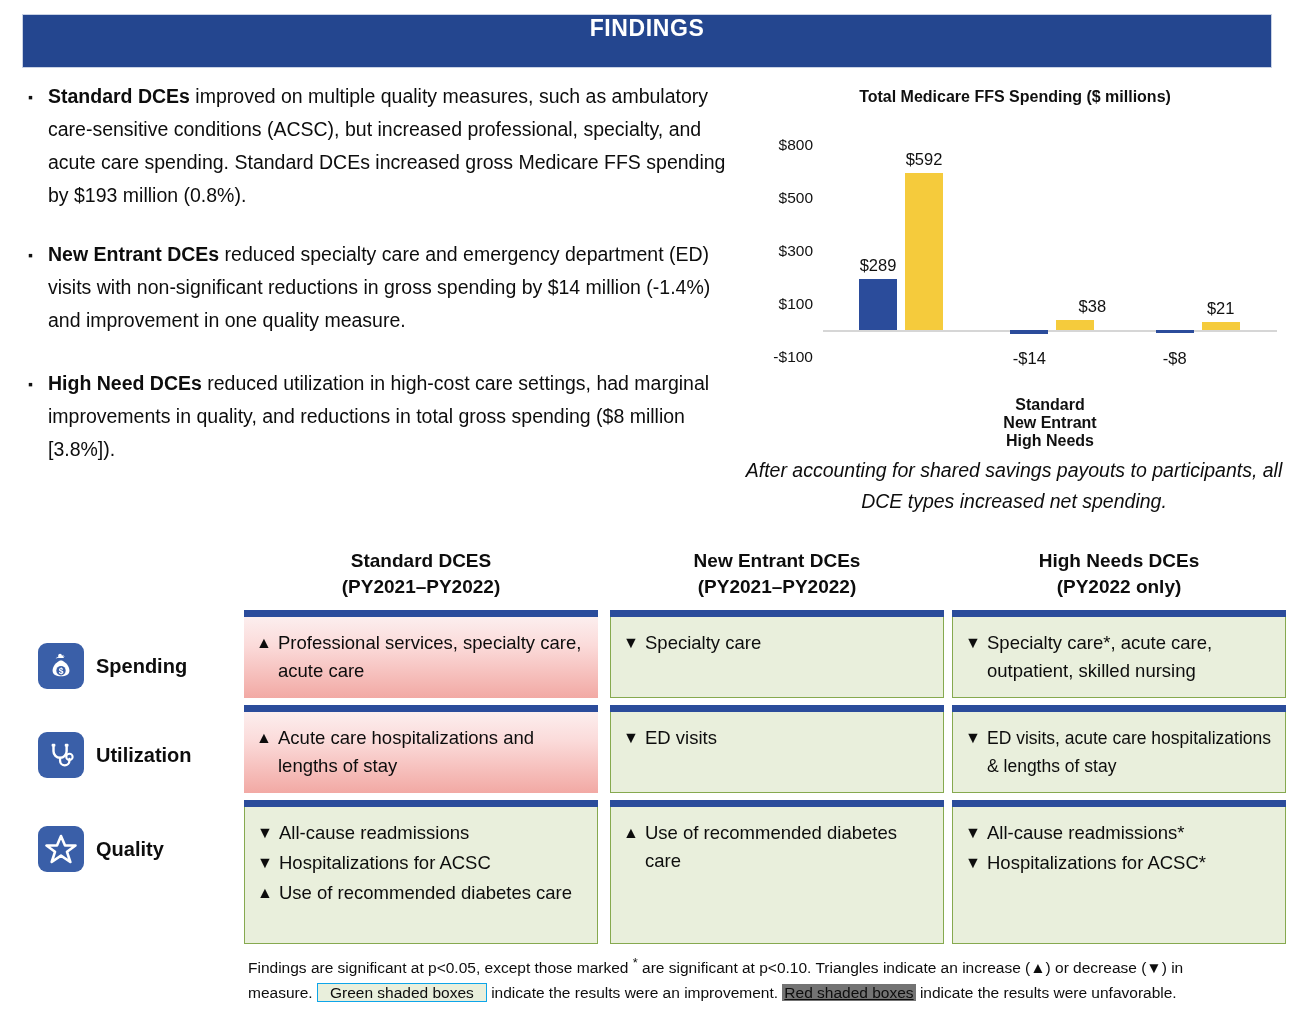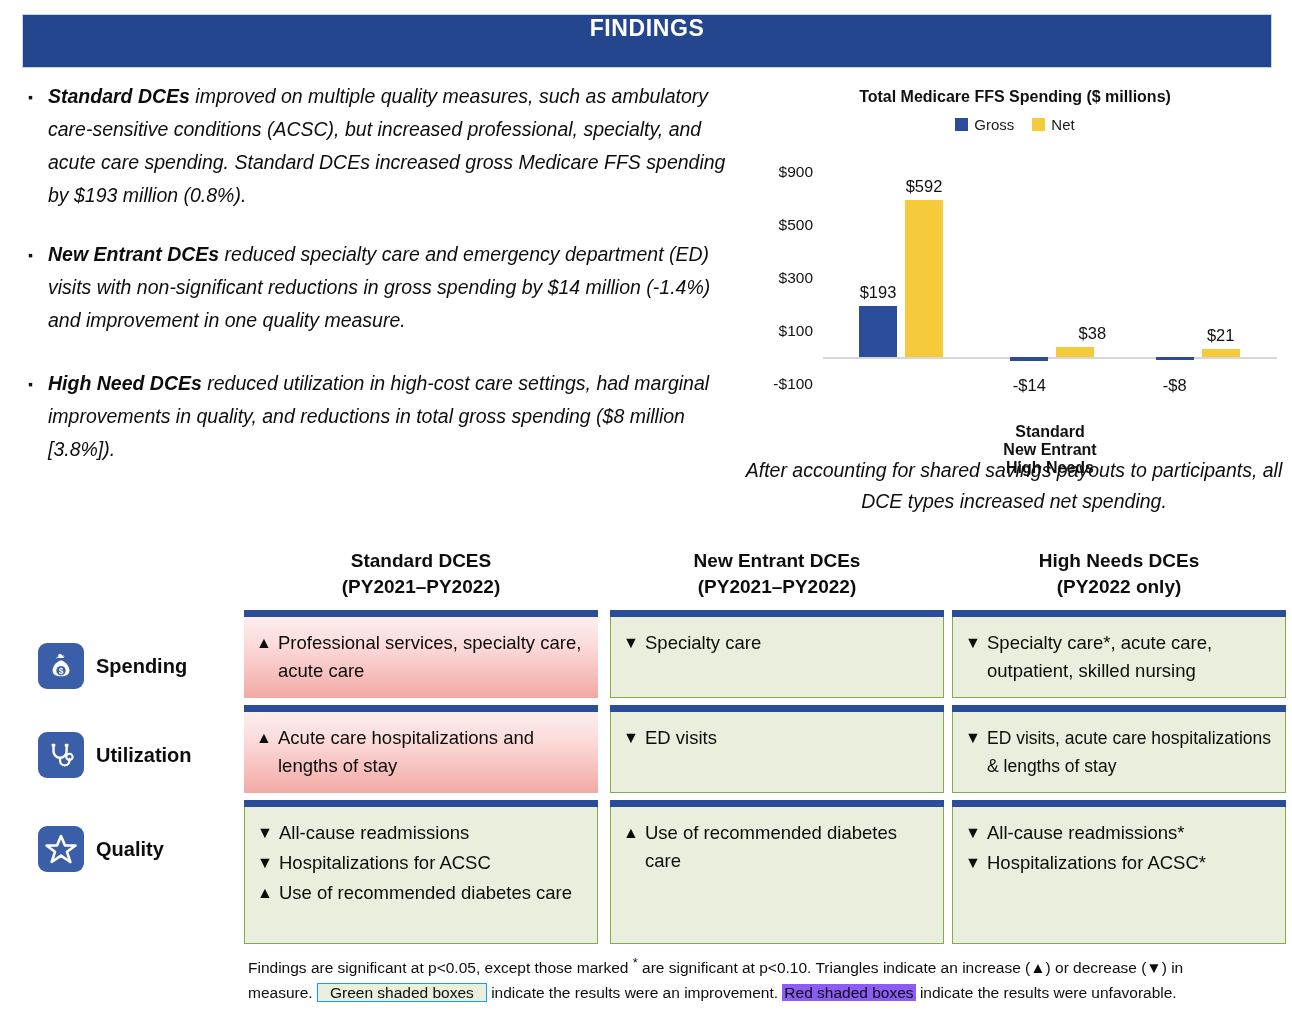--- a/index.html
+++ b/index.html
@@ -20,21 +20,21 @@
     color:#ffffff;font-size:23px;font-weight:bold;letter-spacing:.6px;
   }
 
   
   .bullets{position:absolute;left:28px;top:80px;width:706px;}
   .bullet{display:flex;margin-bottom:26px;}
   .bullet-mark{
     width:20px;flex:0 0 20px;font-size:14px;line-height:34px;color:#111;
   }
   .bullet-text{
-    font-size:19.5px;line-height:33px;color:#0d0d0d;font-style:italic;
+    font-size:19.5px;line-height:33px;color:#0d0d0d;
   }
   .bullet-text b{font-weight:bold;}
 
   
   .chart-wrap{position:absolute;left:745px;top:84px;width:540px;height:360px;}
   .chart-title{
     text-align:center;font-size:16px;font-weight:bold;color:#101010;
     margin-top:4px;
   }
   .legend{
@@ -124,21 +124,21 @@
     color:#0d0d0d;margin-bottom:2px;
   }
   .tri{flex:0 0 22px;font-size:16px;line-height:28px;}
   .item-text{flex:1;}
 
   .footnote{
     position:absolute;left:248px;top:950px;width:1000px;
     font-size:15.5px;line-height:25px;color:#0d0d0d;
   }
   .fn-green{background:#E9EFDC;border:1px solid #0ea5e9;padding:0 12px;}
-  .fn-red{background:#8b5cf6;padding:0 2px;}
+  .fn-red{background:#737373;padding:0 2px;text-decoration:underline;}
 </style>
 </head>
 <body>
 
 <div class="page">
 
   <div class="banner">
     <div class="banner-title">FINDINGS</div>
   </div>
 
@@ -152,48 +152,38 @@
       <div class="bullet-text"><b>New Entrant DCEs</b><span> reduced specialty care and emergency department (ED) visits with non-significant reductions in gross spending by $14 million (-1.4%) and improvement in one quality measure.</span></div>
     </div>
     <div class="bullet">
       <div class="bullet-mark">▪</div>
       <div class="bullet-text"><b>High Need DCEs</b><span> reduced utilization in high-cost care settings, had marginal improvements in quality, and reductions in total gross spending ($8 million [3.8%]).</span></div>
     </div>
   </div>
 
   <div class="chart-wrap">
     <div class="chart-title">Total Medicare FFS Spending ($ millions)</div>
-    <div class="legend">
-      <div class="legend-item">
-        <span class="legend-swatch" style="background:#2B4C9B"></span>
-        <span>Gross</span>
-      </div>
-      <div class="legend-item">
-        <span class="legend-swatch" style="background:#F5CB3C"></span>
-        <span>Net</span>
-      </div>
-    </div>
 
     <div class="plot">
       <div class="y-axis">
-        <div class="y-tick" style="top:25px;">$900</div>
+        <div class="y-tick" style="top:25px;">$800</div>
         <div class="y-tick" style="top:78px;">$500</div>
         <div class="y-tick" style="top:131px;">$300</div>
         <div class="y-tick" style="top:184px;">$100</div>
         <div class="y-tick" style="top:237px;">-$100</div>
       </div>
 
       <div class="plot-area">
         <div class="zero-line" style="top:210px;"></div>
         <div class="groups">
 
           <div class="group">
             <div class="bar gross" style="left:36px;bottom:40px;height:51px;"></div>
             <div class="bar net" style="left:82px;bottom:40px;height:157px;"></div>
-            <div class="bar-label" style="left:55px;bottom:95px;">$193</div>
+            <div class="bar-label" style="left:55px;bottom:95px;">$289</div>
             <div class="bar-label" style="left:101px;bottom:201px;">$592</div>
           </div>
 
           <div class="group">
             <div class="bar gross" style="left:36px;bottom:36px;height:4px;"></div>
             <div class="bar net" style="left:82px;bottom:40px;height:10px;"></div>
             <div class="bar-label" style="left:55px;bottom:2px;text-align:center;">-$14</div>
             <div class="bar-label" style="left:118px;bottom:54px;">$38</div>
           </div>
 

